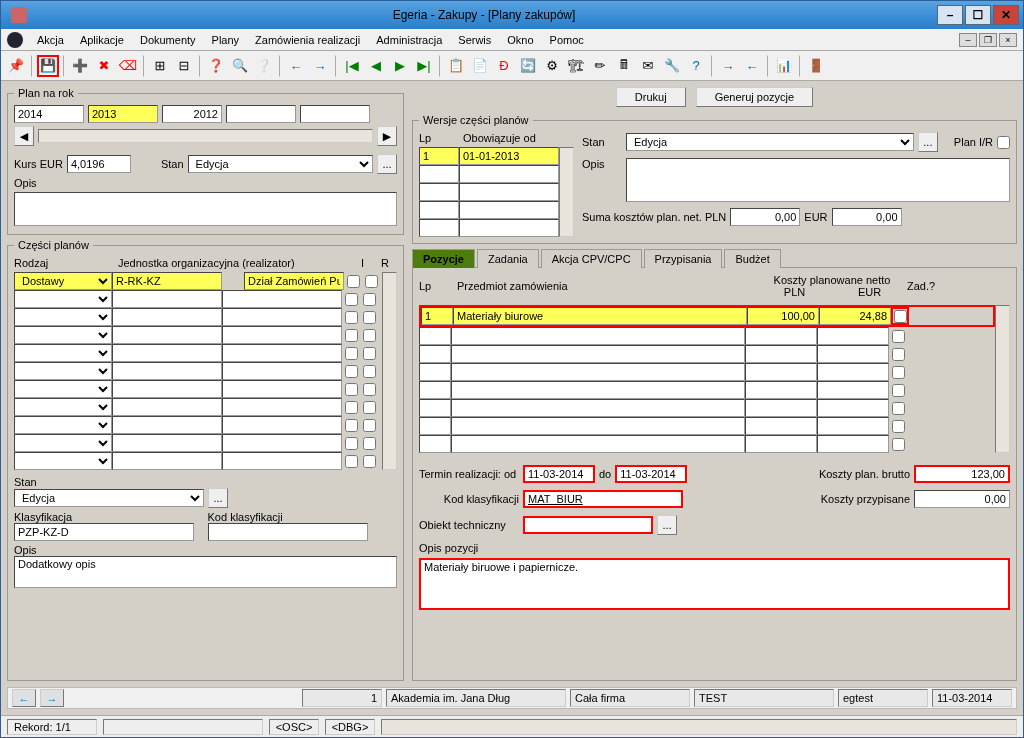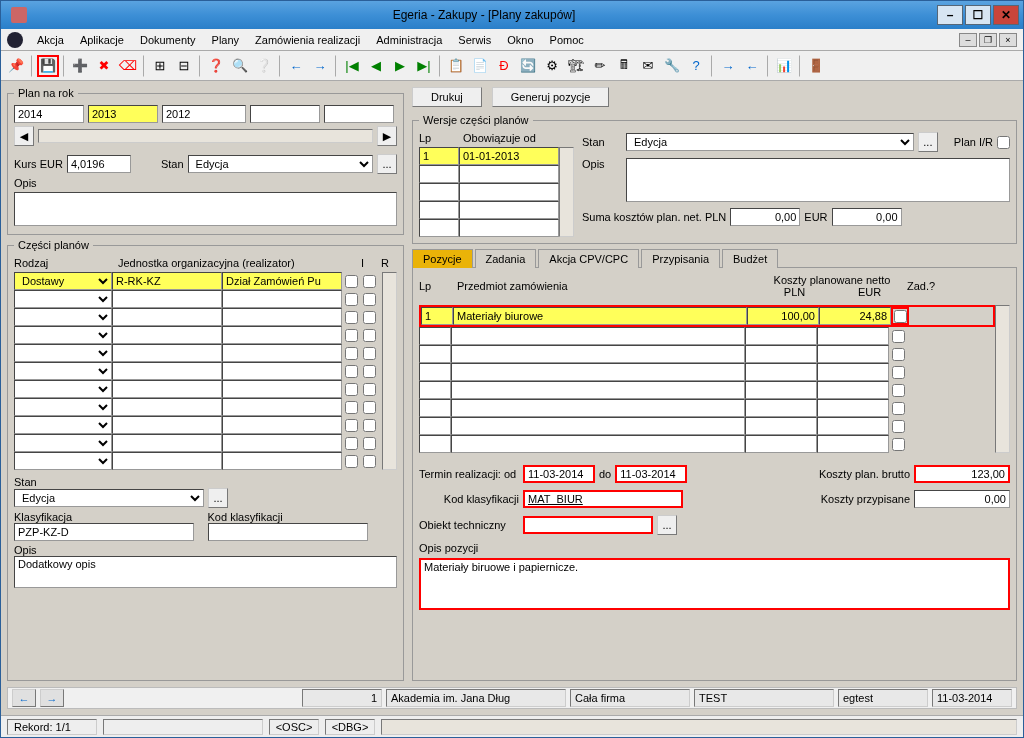--- a/index.html
+++ b/index.html
@@ -33,21 +33,21 @@
 .smbtn { border:1px outset #ccc; background:#efefef; width:20px; height:20px; font-size:11px; cursor:pointer; display:inline-flex; align-items:center; justify-content:center; }
 .yellow { background:#ffff5a !important; }
 .hl-red { border:2px solid red !important; }
 .scrollbar { background:#e8e4dc; border:1px inset #ccc; }
 .grid { display:flex; flex-direction:column; }
 .gridrow { display:flex; gap:0; }
 .gridrow input { border-radius:0; }
 .gridrow .chk { width:18px; height:18px; display:inline-flex; align-items:center; justify-content:center; }
 .tabs { display:flex; gap:2px; }
 .tab { border:1px solid #999; border-bottom:none; padding:3px 10px; background:#d4d0c8; cursor:pointer; font-size:11px; position:relative; top:1px;}
-.tab.active { background:#eab308; z-index:2; }
+.tab.active { background:#4d7c0f; z-index:2;font-weight:bold; }
 .tabbody { border:1px solid #999; padding:6px; }
 .statusbar { height:22px; border-top:1px solid #aaa; background:#eee; display:flex; align-items:center; padding:2px 6px; gap:6px; }
 .sb-cell { border:1px inset #ccc; height:16px; padding:0 6px; display:inline-flex; align-items:center; background:#eee; }
 .sb-scroll { flex:1; height:16px; background:#e8e4dc; border:1px inset #ccc; }
 .navrow { height:22px; display:flex; align-items:center; gap:4px; padding:2px 4px; border:1px solid #bbb; background:#f0f0f0; }
 .navbtn { width:24px; height:18px; border:1px outset #ccc; background:#e0e0e0; display:inline-flex; align-items:center; justify-content:center; cursor:pointer; font-size:11px;}
 .navcell { border:1px inset #ccc; background:#e8e8e8; height:18px; padding:0 4px; display:inline-flex; align-items:center; }
 </style>
 </head>
 <body>
@@ -128,21 +128,21 @@
 
   <div class="content">
     <div class="cols">
 
       <div class="leftcol">
         <fieldset>
           <legend>Plan na rok</legend>
           <div class="row">
             <input type="text" style="width: 70px;" value="2014">
             <input type="text" class="yellow" style="width: 70px;" value="2013">
-            <input type="text" style="width: 84px;" value="2012">
+            <input type="text" style="width: 60px; text-align: right;" value="2012">
             <input type="text" style="width: 70px;">
             <input type="text" style="width: 70px;">
           </div>
           <div class="row" style="margin-bottom:8px;">
             <div class="smbtn">◀</div>
             <div class="scrollbar" style="flex:1;height:14px"></div>
             <div class="smbtn">▶</div>
           </div>
           <div class="row">
             <label>Kurs EUR</label>
@@ -164,21 +164,21 @@
             <label style="width:100px">Rodzaj</label>
             <label style="flex:1">Jednostka organizacyjna (realizator)</label>
             <label style="width:16px">I</label>
             <label style="width:16px">R</label>
           </div>
           <div style="display:flex">
             <div class="grid" style="flex:1">
               <div class="gridrow">
                 <select class="yellow" style="width:98px"><option>Dostawy</option></select>
                 <input type="text" class="yellow" style="width: 110px;" value="R-RK-KZ">
-                <input type="text" class="yellow" style="width: 120px;" value="Dział Zamówień Pu">
+                <input type="text" class="yellow" style="width: 100px; margin-left: 22px;" value="Dział Zamówień Pu">
                 <span class="chk">
                     <input type="checkbox" style="">
                   </span>
                 <span class="chk">
                     <input type="checkbox" style="">
                   </span>
               </div>
 
               <div class="gridrow">
                   <select style="width:98px"><option></option></select>
@@ -308,21 +308,21 @@
               <label>Kod klasyfikacji</label><br>
               <input type="text" style="width: 160px;">
             </div>
           </div>
           <label>Opis</label>
           <textarea style="width: 100%; height: 32px;">Dodatkowy opis</textarea>
         </fieldset>
       </div>
 
       <div class="rightcol">
-        <div class="row" style="justify-content:flex-start;gap:10px;">
+        <div class="row" style="justify-content:center;gap:10px;">
           <button class="btn">Drukuj</button>
           <button class="btn">Generuj pozycje</button>
         </div>
 
         <fieldset>
           <legend>Wersje części planów</legend>
           <div style="display:flex;gap:8px;">
             <div>
               <div class="row">
                   <label style="width:40px">Lp</label>

